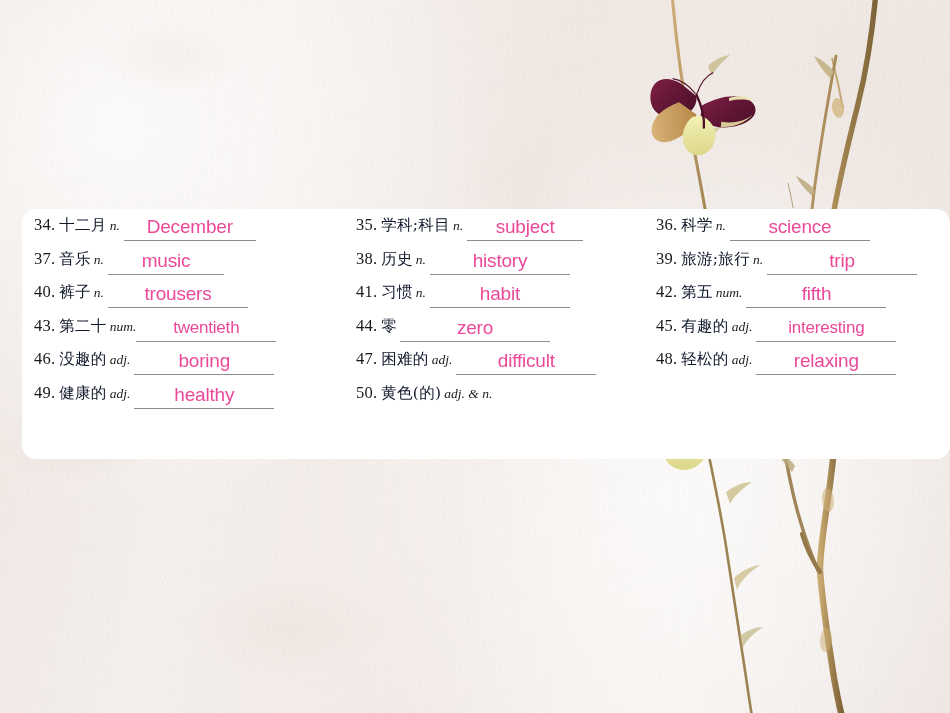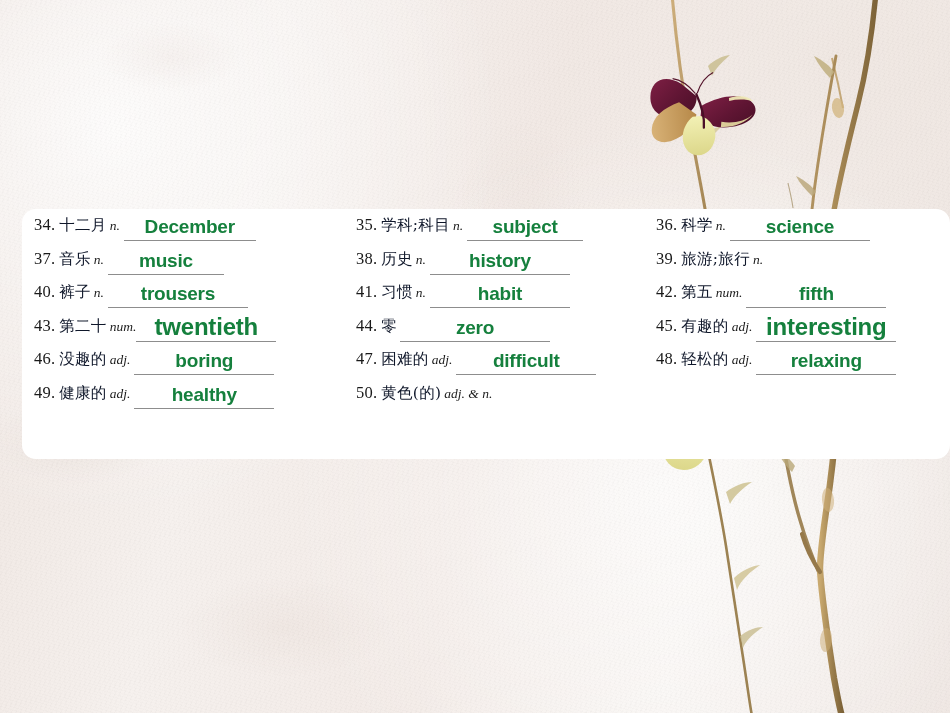--- a/index.html
+++ b/index.html
@@ -126,29 +126,29 @@
     align-items: center;
     justify-content: center;
     border-bottom: 1.3px solid #8d8d8d;
     align-self: flex-end;
     margin-bottom: 2px;
   }
   .blank.tight { margin-left: 0; }
 
   .ans {
     font-family: "Liberation Sans", sans-serif;
-    font-weight: bold;
+    font-weight: normal;
     font-size: 19px;
-    color: #15803d;
+    color: #ec4899;
     line-height: 1;
     letter-spacing: -0.2px;
     white-space: nowrap;
     transform: translateY(-1px);
   }
-  .ans.sm { font-size: 24px; }
+  .ans.sm { font-size: 17px; }
 
   
   .w-a .blank { flex: 0 0 132px; }
   .w-b .blank { flex: 0 0 116px; }
   .w-c .blank { flex: 0 0 150px; }
   .w-d .blank { flex: 0 0 110px; }
   .w-e .blank { flex: 0 0 140px; }
 </style>
 </head>
 <body>
@@ -298,20 +298,23 @@
           <span class="cn">历史</span>
           <span class="pos">n.</span>
           <span class="blank">
               <span class="ans">history</span>
             </span>
         </div>
         <div class="cell c3 w-c">
           <span class="num">39.</span>
           <span class="cn">旅游;旅行</span>
           <span class="pos">n.</span>
+          <span class="blank">
+              <span class="ans">trip</span>
+            </span>
         </div>
       </div>
 
       <div class="row">
         <div class="cell c1 w-e">
           <span class="num">40.</span>
           <span class="cn">裤子</span>
           <span class="pos">n.</span>
           <span class="blank">
               <span class="ans">trousers</span>

